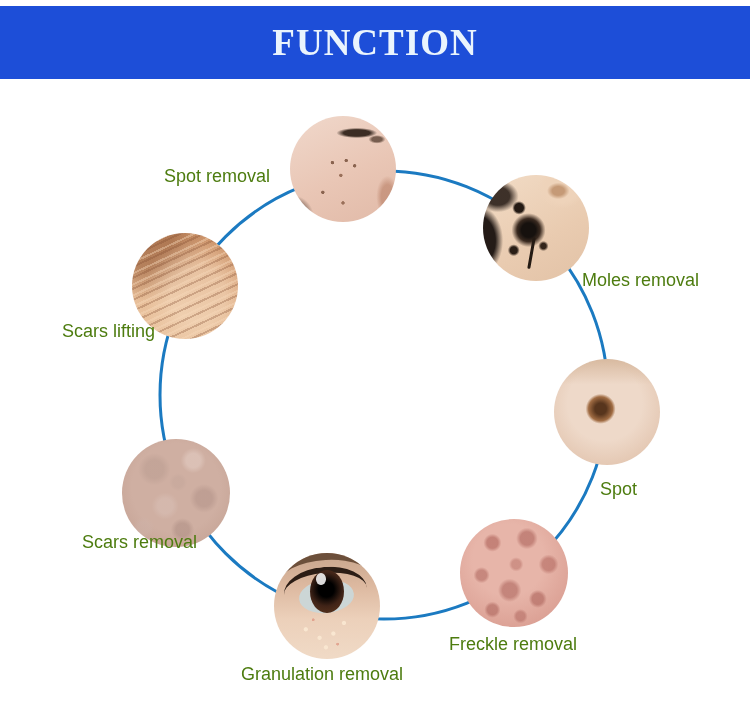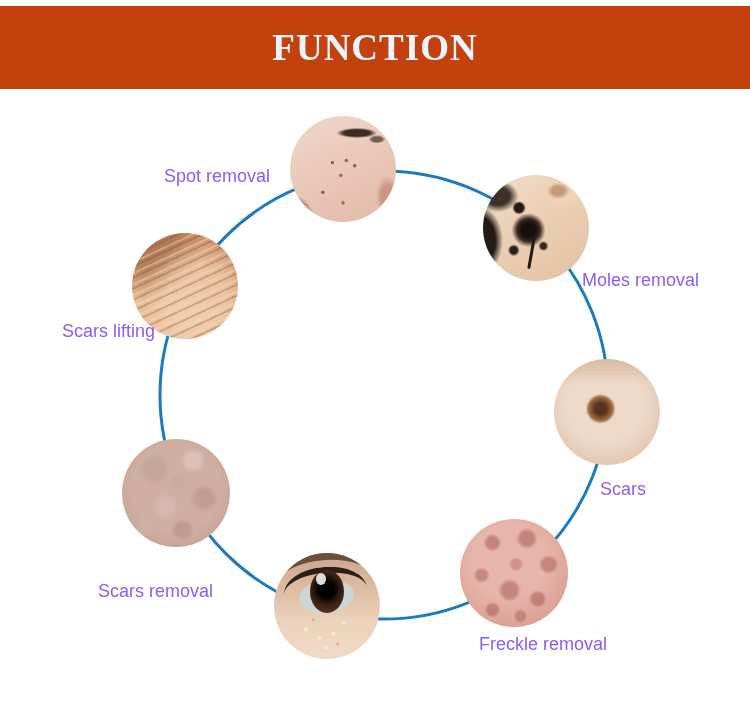--- a/index.html
+++ b/index.html
@@ -2,39 +2,39 @@
 <html><head>
 <meta charset="utf-8">
 <style>
   html,body{margin:0;padding:0;background:#ffffff;}
   .stage{
     position:relative;width:750px;height:728px;background:#ffffff;overflow:hidden;
     font-family:"Liberation Sans",sans-serif;
   }
   
   .banner{
-    position:absolute;left:0;top:6px;width:750px;height:83px;
-    background:#c2410c;display:flex;align-items:center;justify-content:center;
+    position:absolute;left:0;top:6px;width:750px;height:73px;
+    background:#1d4ed8;display:flex;align-items:center;justify-content:center;
   }
   .banner-title{
     font-family:"Liberation Serif",serif;font-weight:bold;font-size:37px;
     color:#eaf4fd;letter-spacing:1px;
   }
   
   .ring-svg{position:absolute;left:0;top:0;width:750px;height:728px;}
   
   .label{
-    position:absolute;font-size:18px;line-height:24px;color:#8b5cf6;white-space:nowrap;z-index:3;
+    position:absolute;font-size:18px;line-height:24px;color:#4d7c0f;white-space:nowrap;z-index:3;
   }
   .lbl-spot{left:164px;top:164px;}
   .lbl-tattoo{left:582px;top:268px;}
   .lbl-moles{left:600px;top:477px;}
-  .lbl-freckle{left:449px;top:632px;margin-left:30px;}
+  .lbl-freckle{left:449px;top:632px;}
   .lbl-granulation{left:241px;top:662px;}
-  .lbl-scars{left:82px;top:579px;margin-left:16px;}
+  .lbl-scars{left:82px;top:530px;}
   .lbl-skin{left:62px;top:319px;}
   
   .photo{position:absolute;width:106px;height:106px;border-radius:50%;overflow:hidden;z-index:2;}
   .photo>div{position:absolute;}
 
   
   .ph-spot{
     left:290px;top:116px;
     background:
       radial-gradient(ellipse 24px 6px at 63% 16%, #3c2d24 0 55%, rgba(60,45,36,0) 85%),
@@ -161,18 +161,19 @@
     <div class="eye-iris"></div>
     <div class="eye-highlight"></div>
   </div>
 
   <div class="photo ph-scars"></div>
 
   <div class="photo ph-skin"></div>
 
   <span class="label lbl-spot">Spot removal</span>
   <span class="label lbl-tattoo">Moles removal</span>
-  <span class="label lbl-moles">Scars</span>
+  <span class="label lbl-moles">Spot</span>
   <span class="label lbl-freckle">Freckle removal</span>
+  <span class="label lbl-granulation">Granulation removal</span>
   <span class="label lbl-scars">Scars removal</span>
   <span class="label lbl-skin">Scars lifting</span>
 
 </div>
 
 </body></html>

